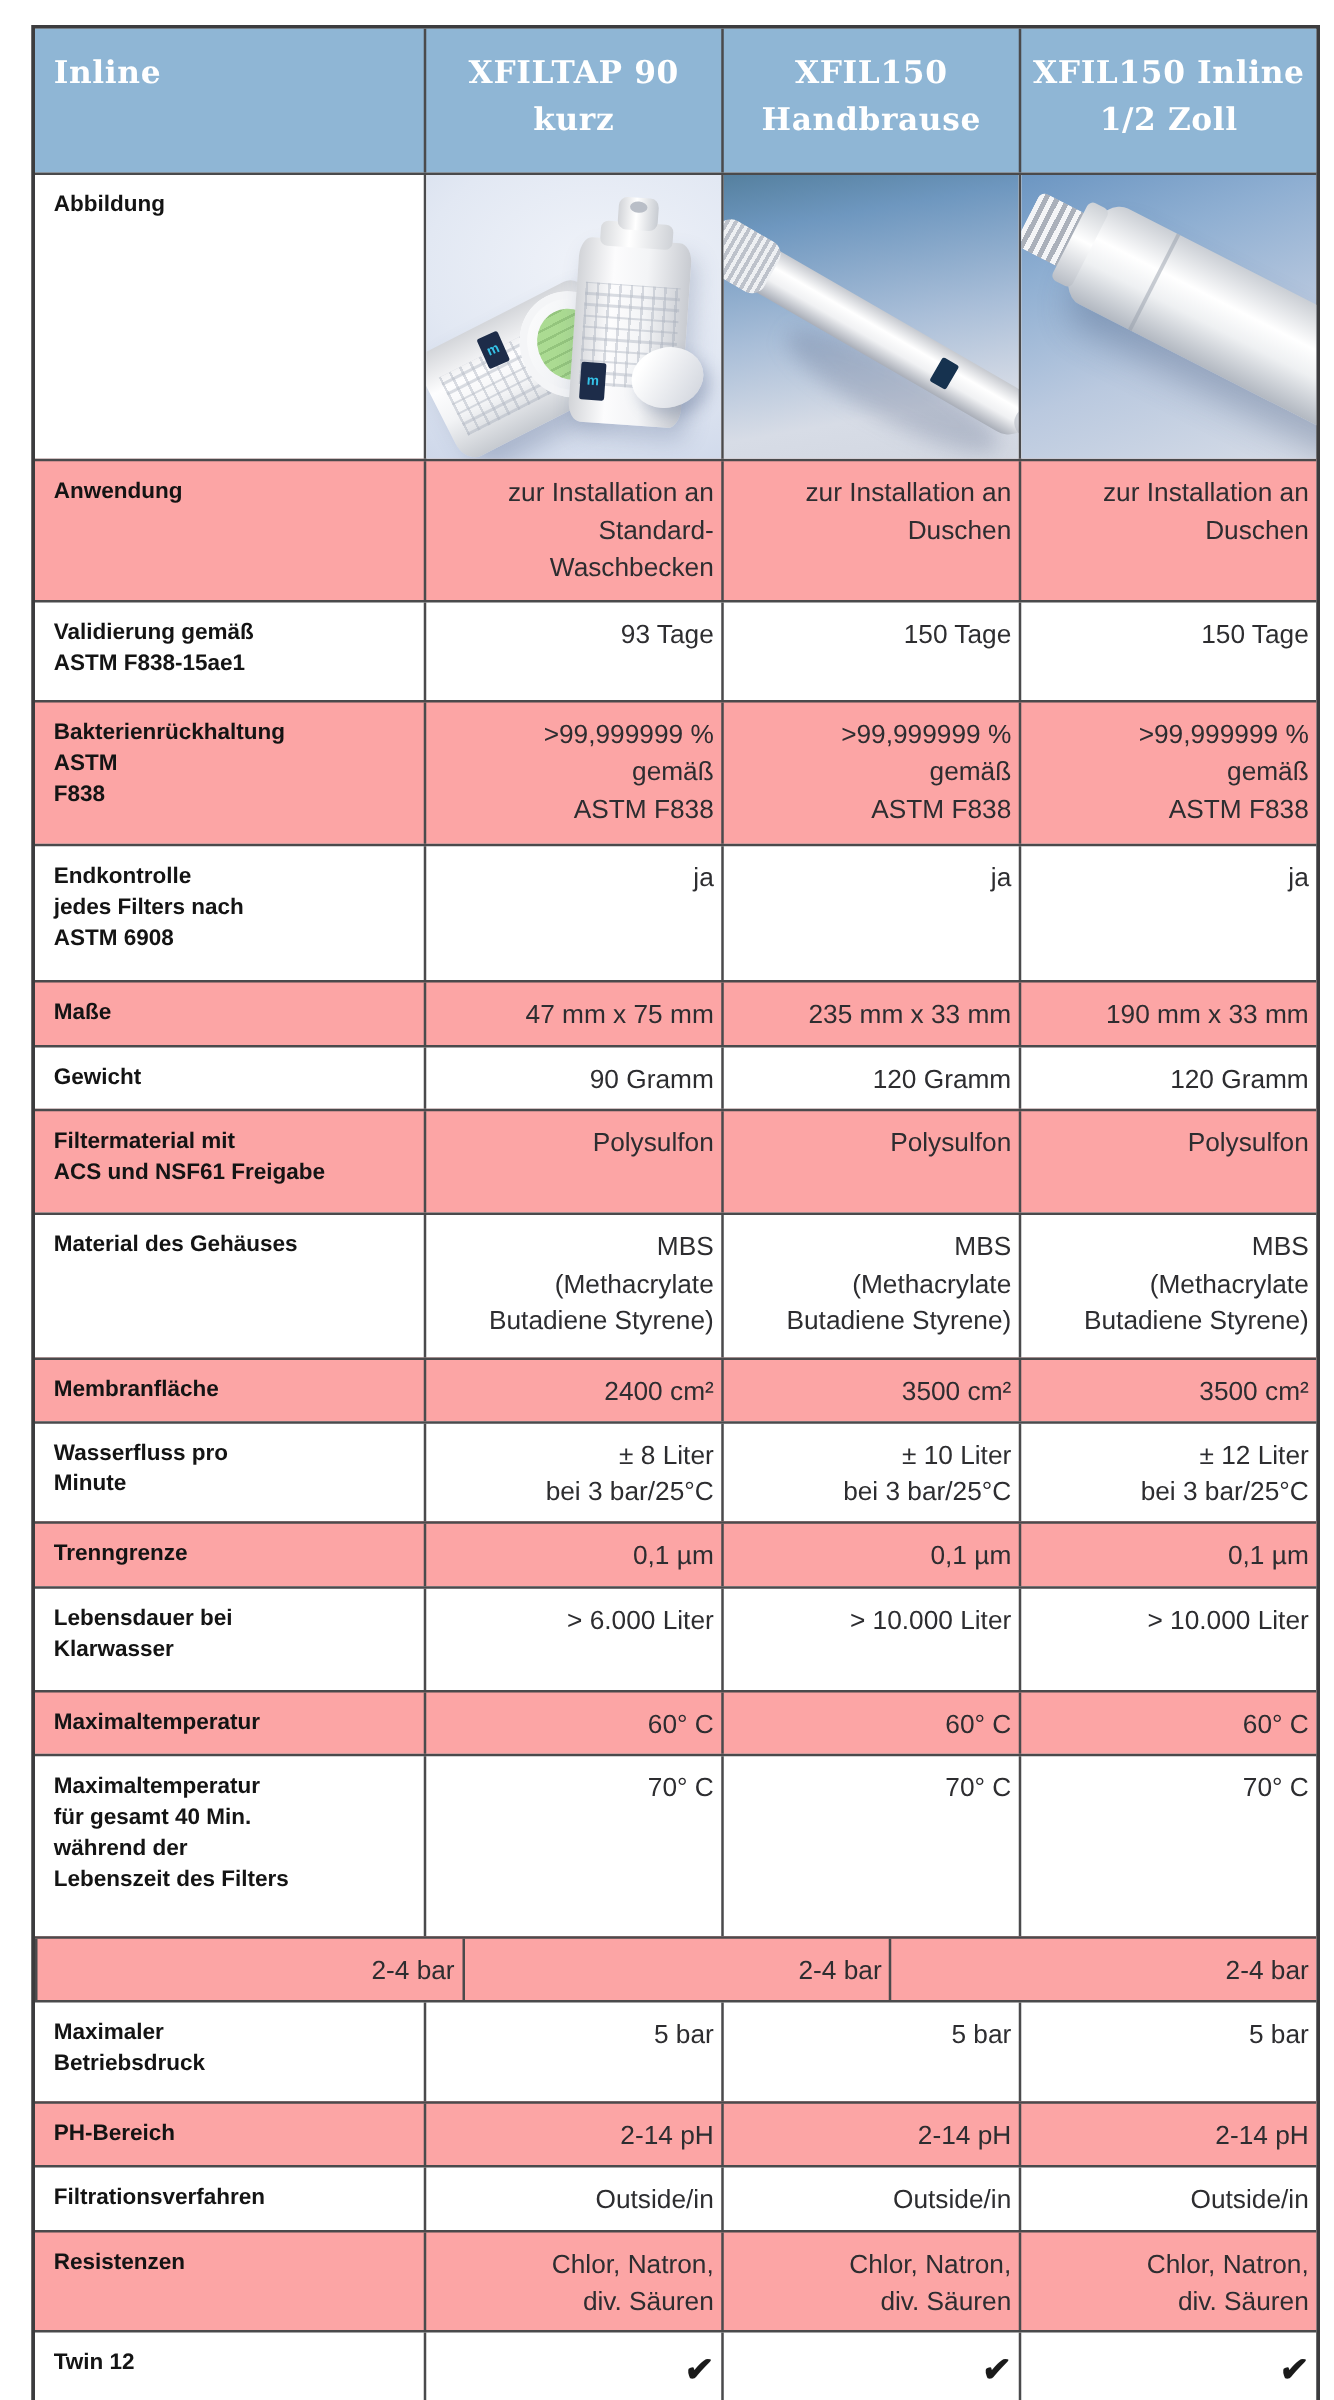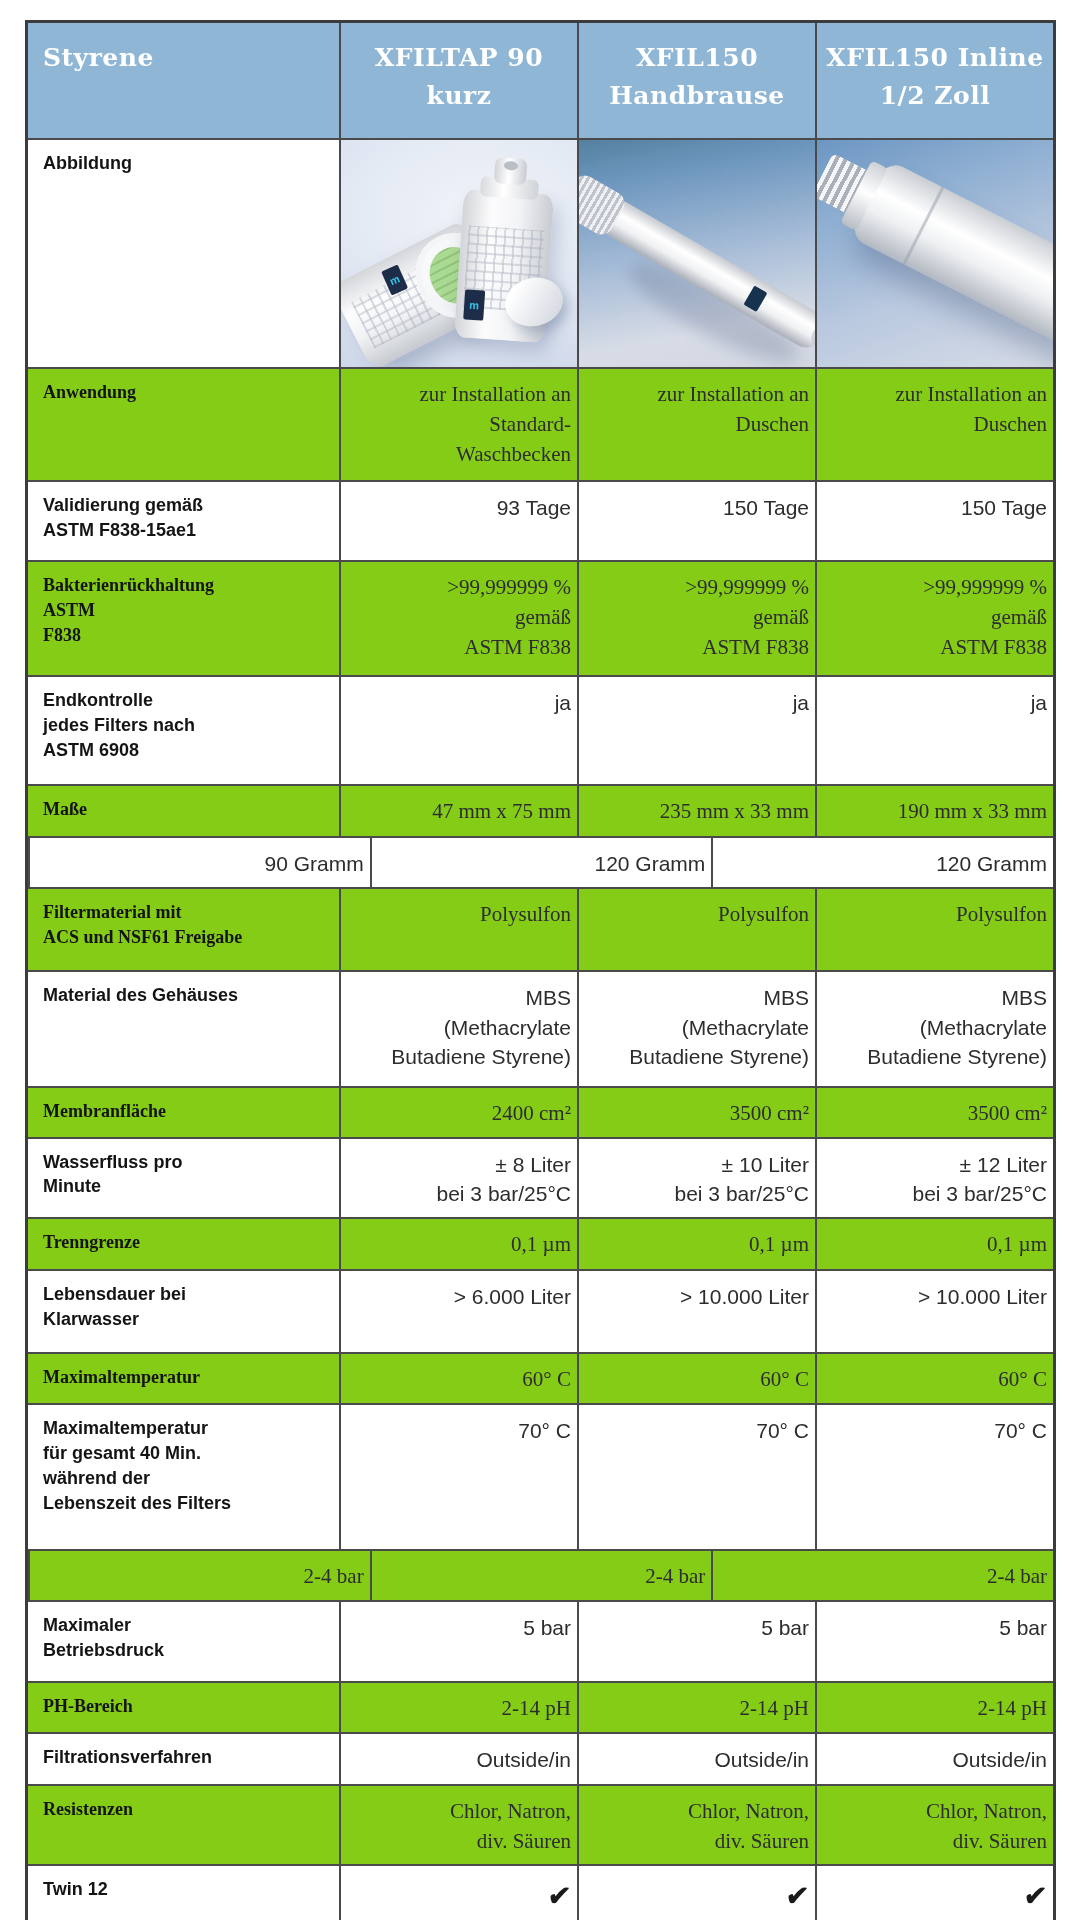--- a/index.html
+++ b/index.html
@@ -27,21 +27,21 @@
     font-family:"DejaVu Serif", serif;
     font-weight:bold; color:#ffffff; font-size:25px; line-height:1.5;
     letter-spacing:0.5px;
   }
   .header-row .label-cell { padding-top:16px; }
   .header-row .value-cell { padding-top:16px; padding-bottom:24px; }
 
   
   .label { font-weight:bold; color:#141414; font-size:18px; line-height:1.38; }
   .value { color:#2d2d30; font-size:21px; line-height:1.42;text-align:right; }
-  .shade { background:#84cc16;font-family:Liberation Serif, serif; }
+  .shade { background:#fca5a5; }
   .check-cell .bind { font-size:27px; font-weight:bold; color:#1a1a1a; transform:skewX(-6deg); display:inline-block; }
 
   
   .img-cell { padding:0; overflow:hidden; }
   .photo { position:absolute; inset:0; }
 
   
   .p1 { background:radial-gradient(ellipse 130% 95% at 58% 32%, #f0f3f9 0%, #e2e8f3 45%, #c6d1e6 100%); }
   .cyl { background:linear-gradient(90deg,#d2d4d8 0%,#fcfcfd 32%,#f3f4f6 62%,#c8cbd1 100%); }
   .p1-stand { position:absolute; left:118px; top:52px; width:90px; height:148px; border-radius:10px/16px; transform:rotate(4deg); box-shadow:6px 10px 18px rgba(70,90,130,.25); }
@@ -79,21 +79,21 @@
   .p3-collar { position:absolute; left:-10px; top:8px; width:18px; height:70px; border-radius:5px; background:linear-gradient(180deg,#cdd1d6,#ffffff 45%,#b8bdc5); }
   .p3-thread { position:absolute; left:-48px; top:19px; width:42px; height:48px; border-radius:6px;
       background:repeating-linear-gradient(90deg,#f4f5f7 0 4px,#aab0ba 4px 8px),linear-gradient(180deg,#d5d8dc,#ffffff 45%,#b8bdc5); }
 </style>
 </head>
 <body>
 
 <div class="spec-table">
 
   <div class="row header-row">
-    <div class="cell label-cell"><span class="bind">Styrene</span></div>
+    <div class="cell label-cell"><span class="bind">Inline</span></div>
     <div class="cell value-cell"><span class="bind">XFILTAP 90
 kurz</span></div>
     <div class="cell value-cell"><span class="bind">XFIL150
 Handbrause</span></div>
     <div class="cell value-cell"><span class="bind">XFIL150 Inline
 1/2 Zoll</span></div>
   </div>
 
   <div class="row" style="min-height:229px">
     <div class="cell label-cell label"><span class="bind">Abbildung</span></div>
@@ -182,20 +182,21 @@
   </div>
 
   <div class="row shade" style="min-height:52px">
     <div class="cell label-cell label"><span class="bind">Maße</span></div>
     <div class="cell value-cell value"><span class="bind">47 mm x 75 mm</span></div>
     <div class="cell value-cell value"><span class="bind">235 mm x 33 mm</span></div>
     <div class="cell value-cell value"><span class="bind">190 mm x 33 mm</span></div>
   </div>
 
   <div class="row" style="min-height:47px">
+    <div class="cell label-cell label"><span class="bind">Gewicht</span></div>
     <div class="cell value-cell value"><span class="bind">90 Gramm</span></div>
     <div class="cell value-cell value"><span class="bind">120 Gramm</span></div>
     <div class="cell value-cell value"><span class="bind">120 Gramm</span></div>
   </div>
 
   <div class="row shade" style="min-height:83px">
     <div class="cell label-cell label"><span class="bind">Filtermaterial mit
 ACS und NSF61 Freigabe</span></div>
     <div class="cell value-cell value"><span class="bind">Polysulfon</span></div>
     <div class="cell value-cell value"><span class="bind">Polysulfon</span></div>

